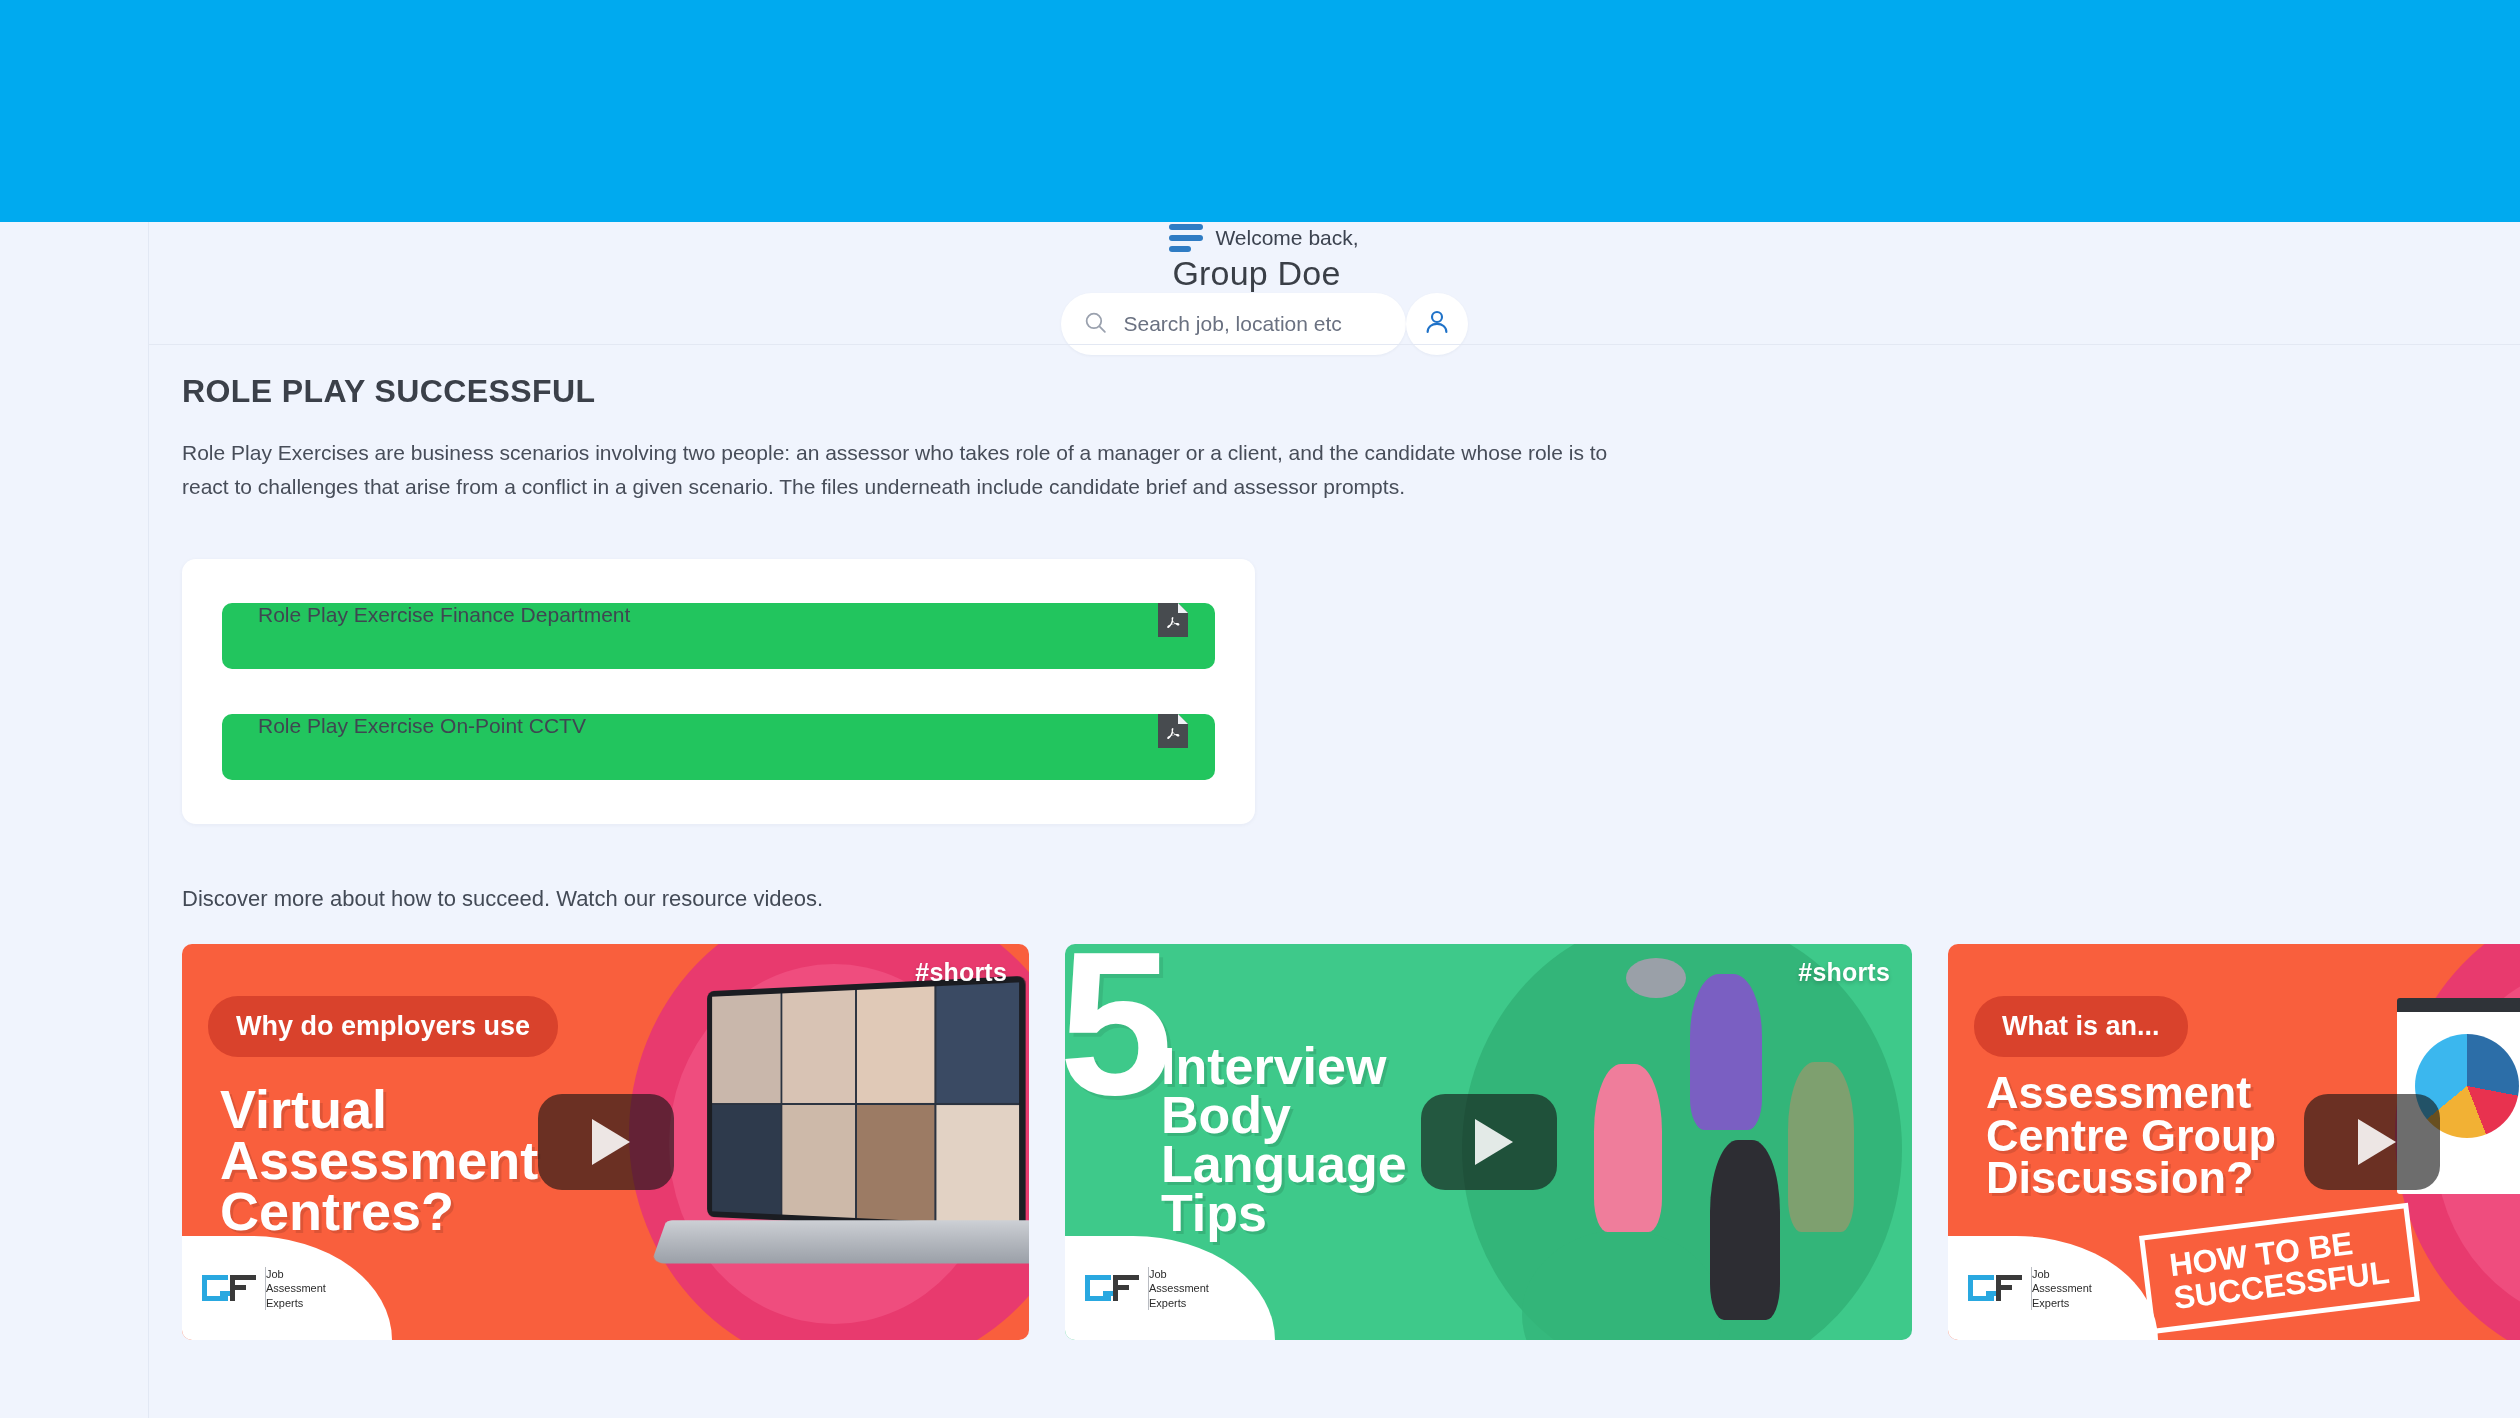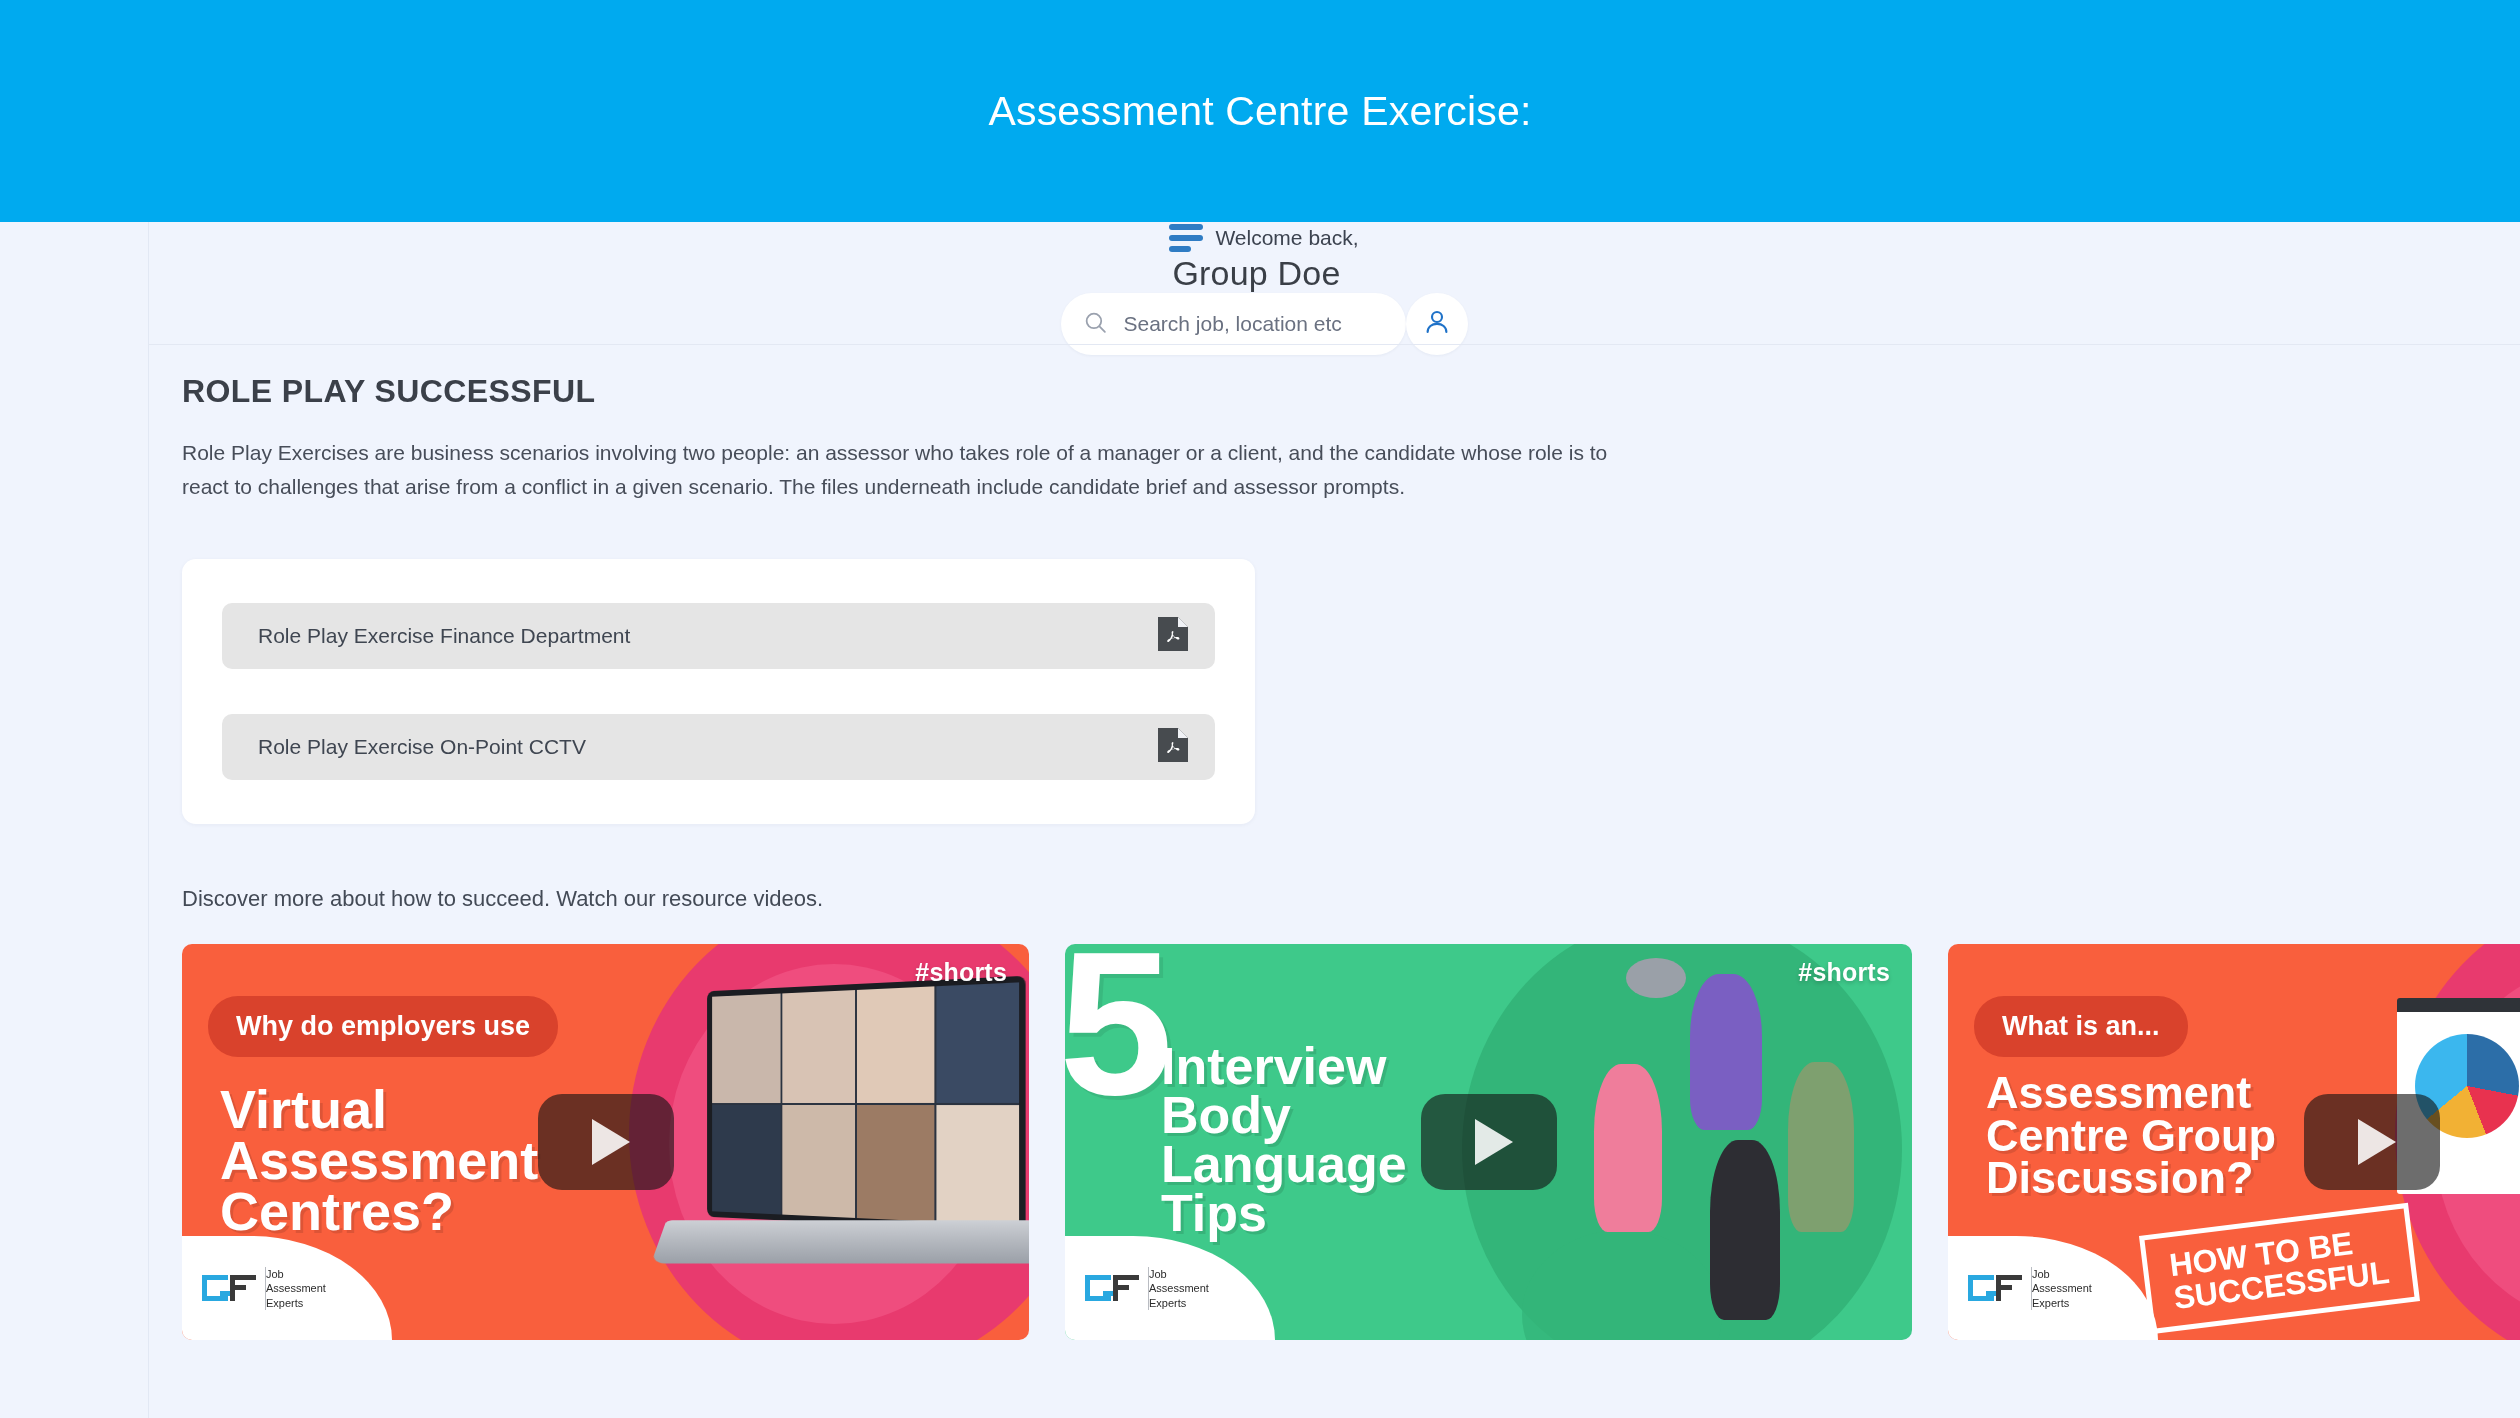--- a/index.html
+++ b/index.html
@@ -139,24 +139,24 @@
   .file-card {
     margin-top: 55px;
     width: 1073px;
     background: #ffffff;
     border-radius: 14px;
     padding: 44px 40px;
     box-shadow: 0 1px 4px rgba(30,45,85,0.05);
   }
   .file-row {
     height: 66px;
-    background: #e5e5e5;
+    background: #22c55e;
     border-radius: 10px;
     display: flex;
-    align-items: center;
+    align-items: flex-start;
     justify-content: space-between;
     padding: 0 27px 0 36px;
     cursor: pointer;
   }
   .file-row + .file-row { margin-top: 45px; }
   .file-name { font-size: 21px; color: #3f4651; }
 
   
   .discover {
     margin-top: 62px;
@@ -363,21 +363,20 @@
     font-size: 11px;
     line-height: 1.33;
     color: #2c2c2c;
     white-space: pre-line;
   }
 </style>
 </head>
 <body>
 
 <div class="banner">
-  <div class="banner-line">Assessment Centre Exercise:</div>
 </div>
 
 <div class="app">
   <div class="rail"></div>
 
   <div class="welcome-bar">
     <div class="welcome-left">
       <div class="welcome-top">
         <span class="hamburger">
           <i></i>

